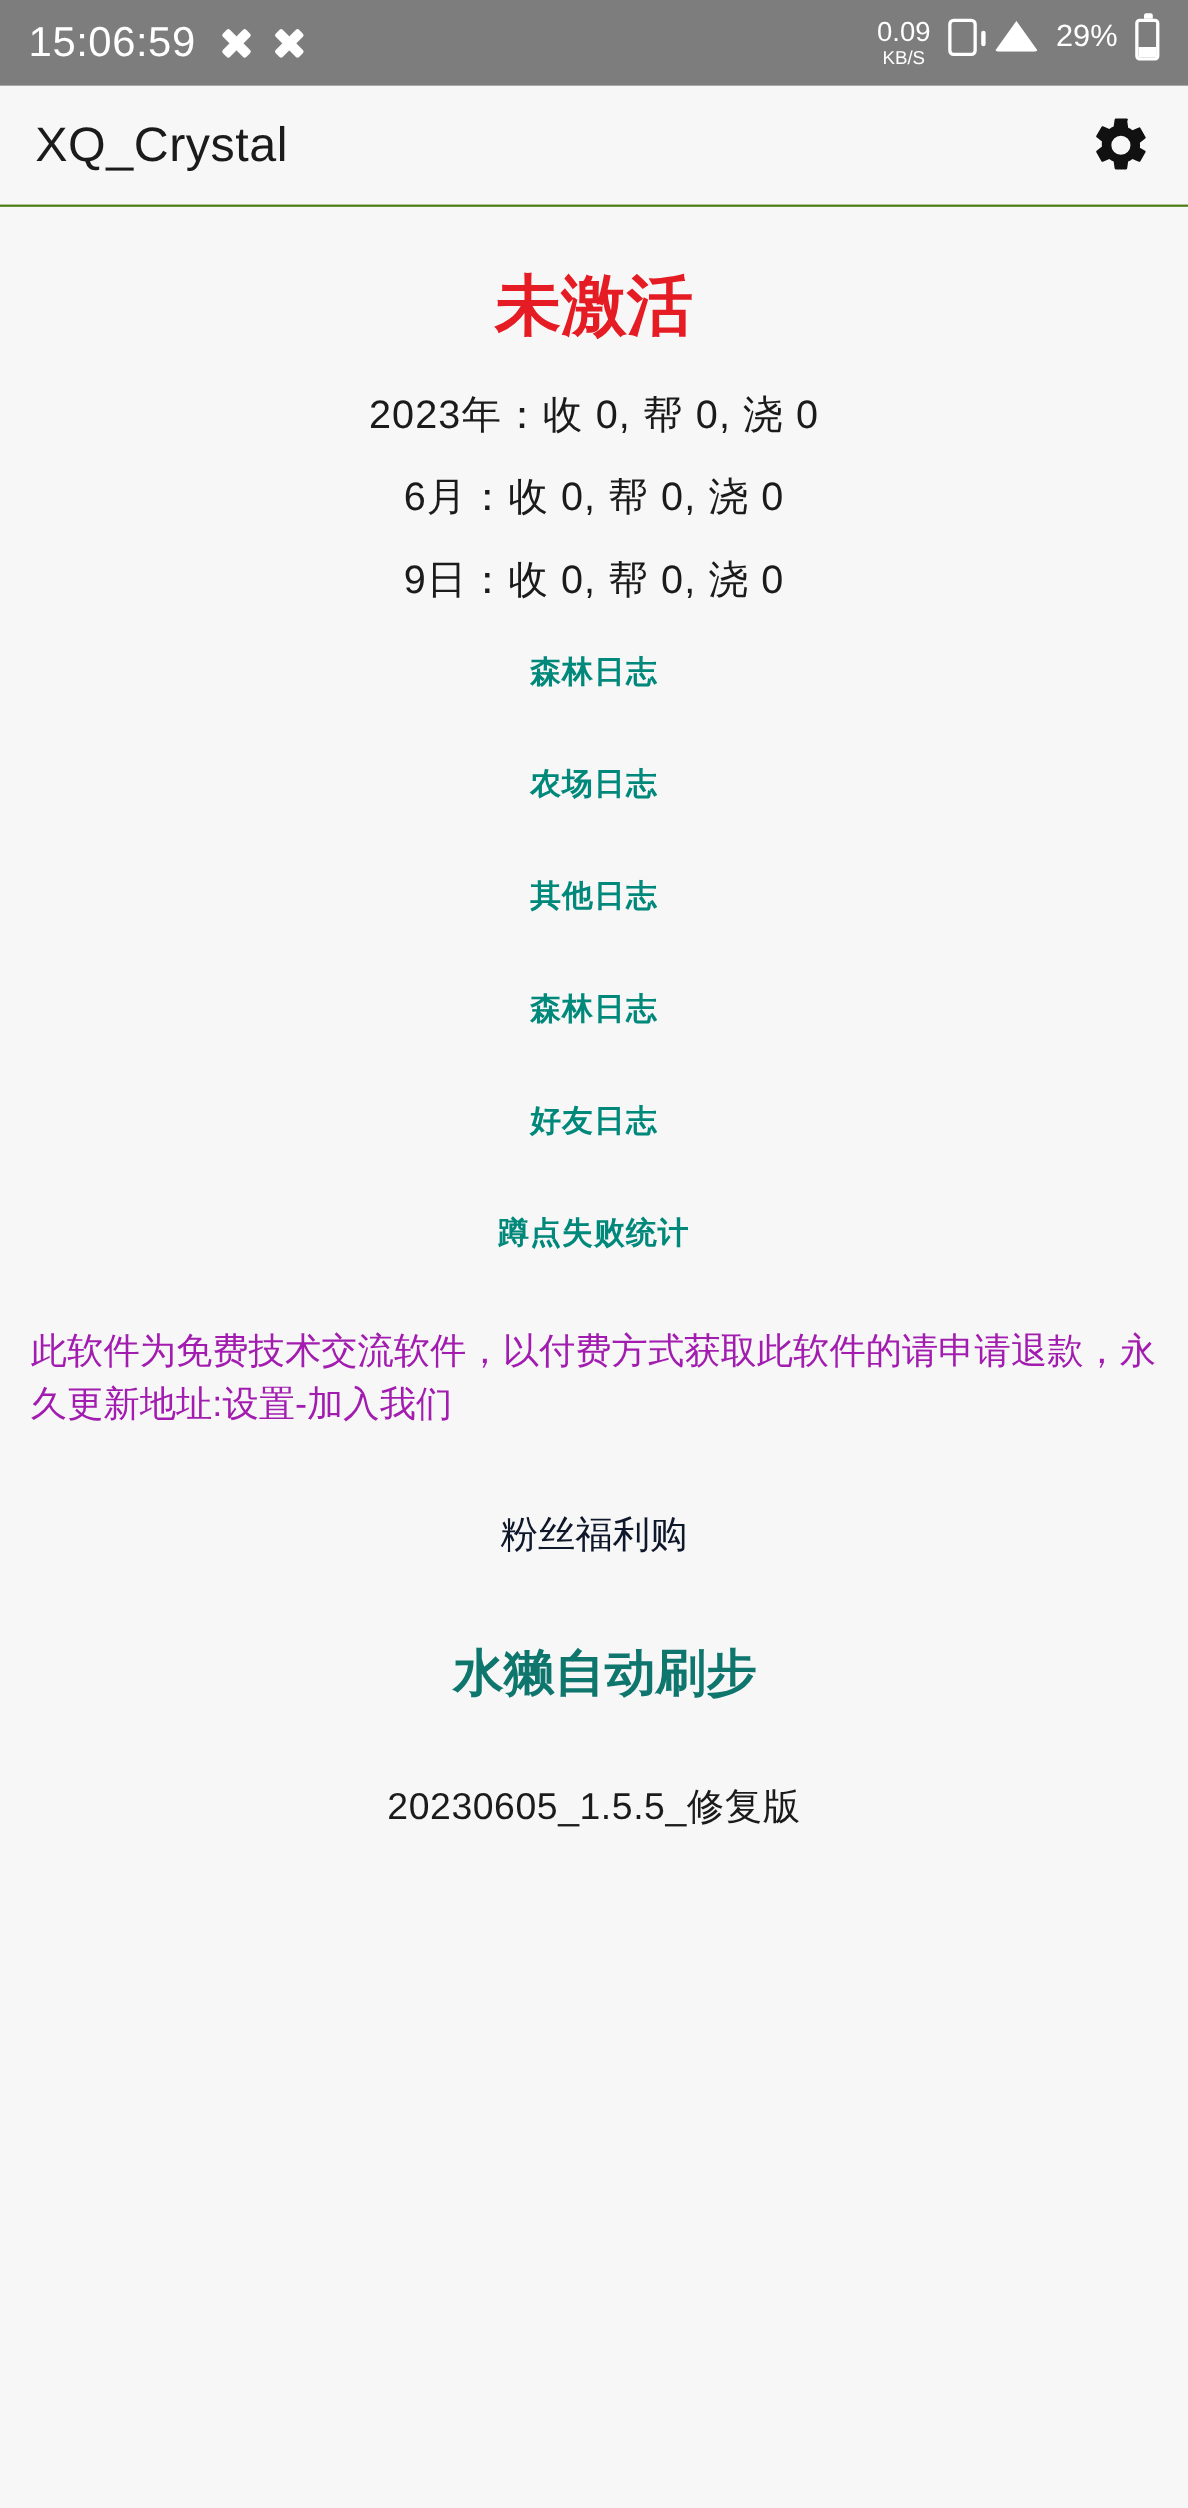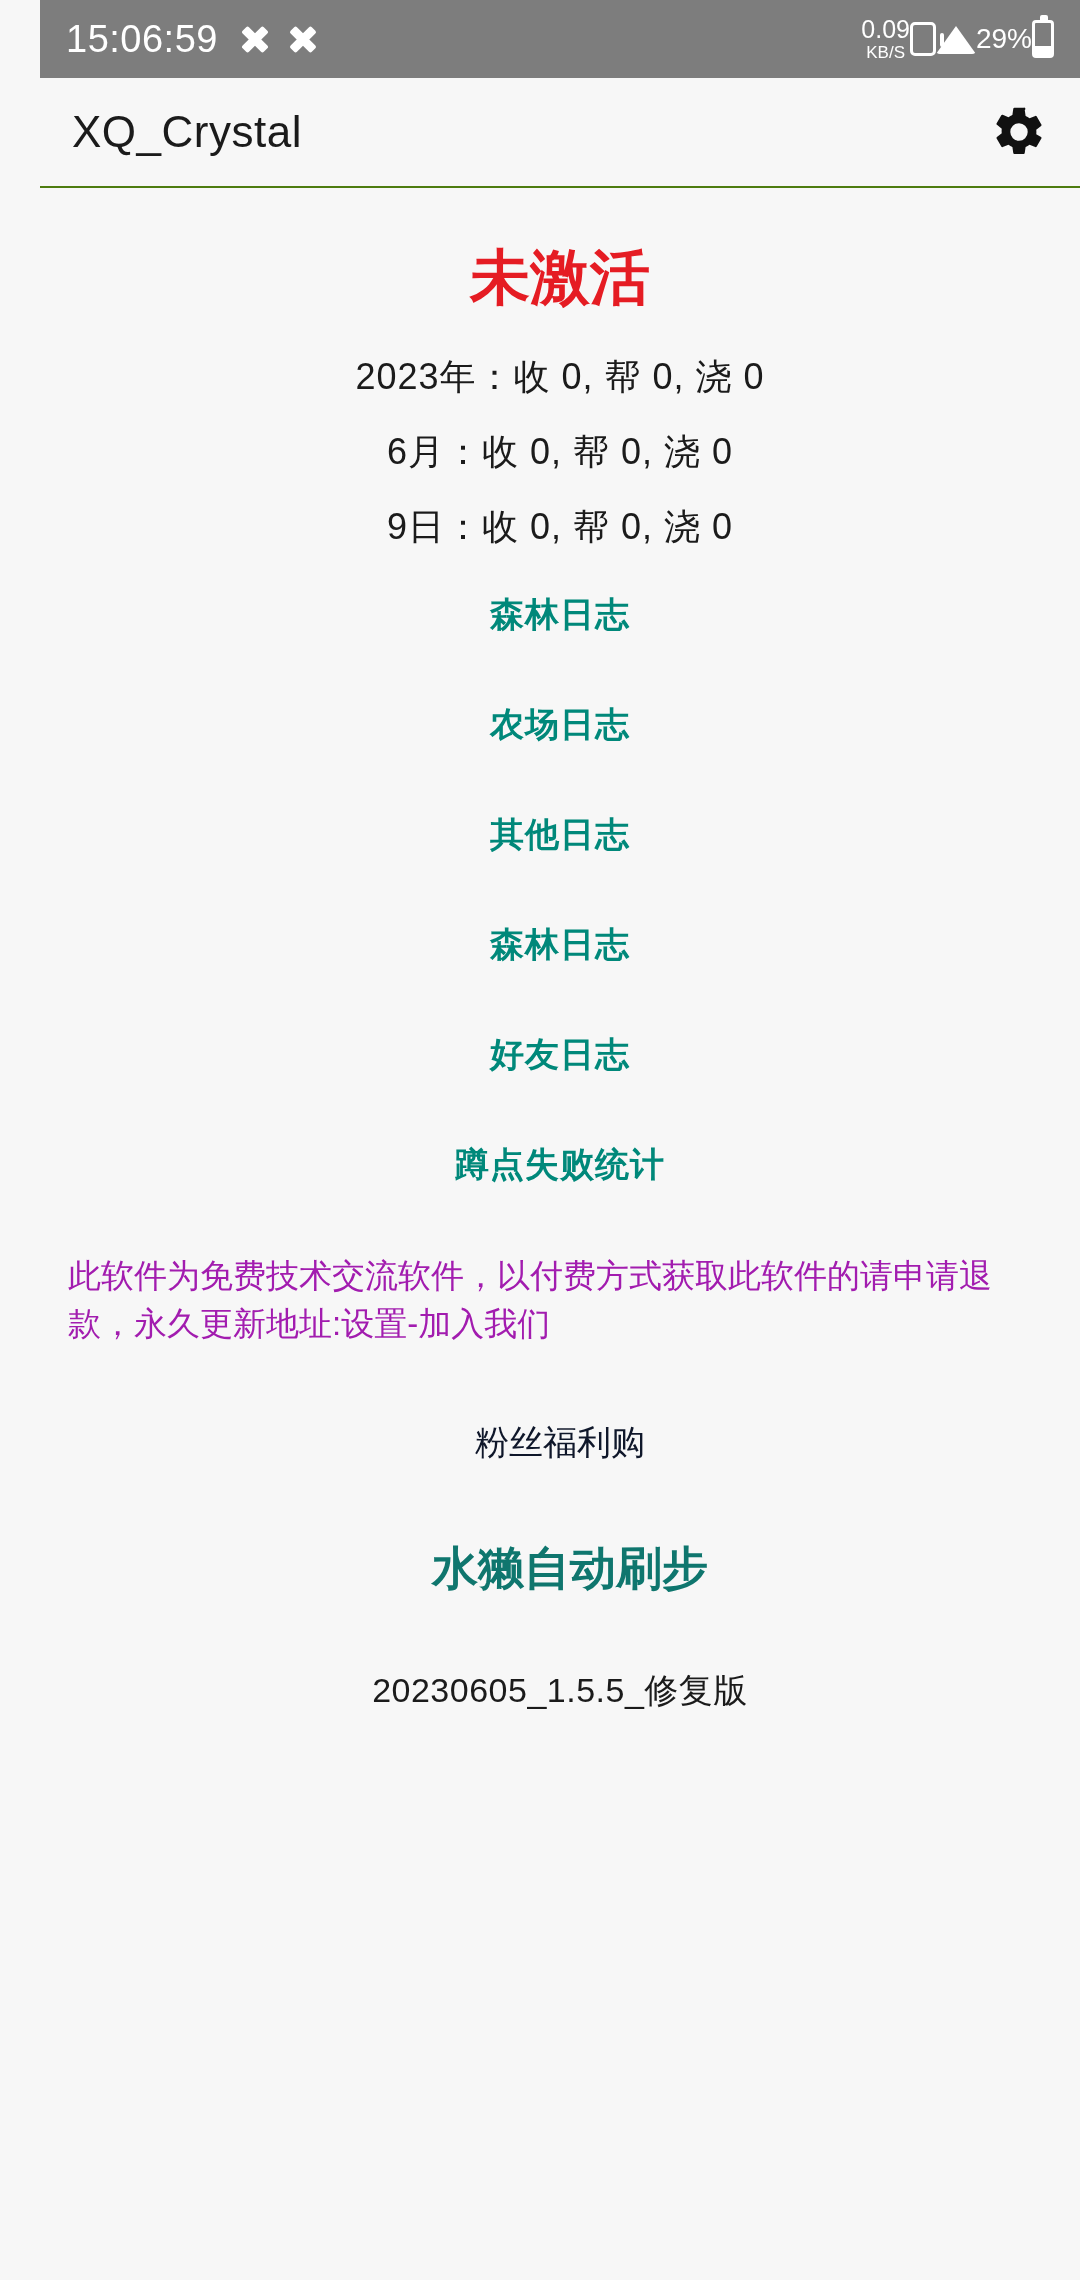--- a/index.html
+++ b/index.html
@@ -8,21 +8,20 @@
     height: 2280px;
     background: #f7f7f7;
     font-family: "Liberation Sans", "DejaVu Sans", sans-serif;
   }
   .screen {
     position: relative;
     width: 1080px;
     height: 1916px;
     background: #f7f7f7;
     overflow: hidden;
-    padding-left: 40px;
   }
 
   
   .status-bar {
     height: 78px;
     background: #7d7d7d;
     display: flex;
     align-items: center;
     padding: 0 26px;
     color: #ffffff;
@@ -33,21 +32,21 @@
   }
   .status-left-icons {
     display: flex;
     align-items: center;
     gap: 18px;
     margin-left: 22px;
   }
   .status-spacer { flex: 1; }
   .status-right {
     display: flex;
-    align-items: center;
+    gap: 16px;
   }
   .net-speed {
     display: flex;
     flex-direction: column;
     align-items: center;
     line-height: 1.0;
   }
   .net-speed .val { font-size: 25px; }
   .net-speed .unit { font-size: 17px; margin-top: 2px; }
   .battery-pct { font-size: 28px; }
@@ -151,21 +150,21 @@
     margin-bottom: 34px;
   }
   .stat-line {
     font-size: 36px;
     color: #1b1b1b;
     margin: 0 0 26px 0;
     letter-spacing: 1px;
   }
   .link-list { margin-top: 40px; }
   .link-item {
-    font-size: 34px;
+    font-size: 28px;
     color: #00887a;
     font-weight: bold;
     margin: 0 0 64px 0;
     letter-spacing: 1px;
   }
   .notice {
     font-size: 33px;
     color: #a21caf;
     line-height: 1.45;
     text-align: left;

